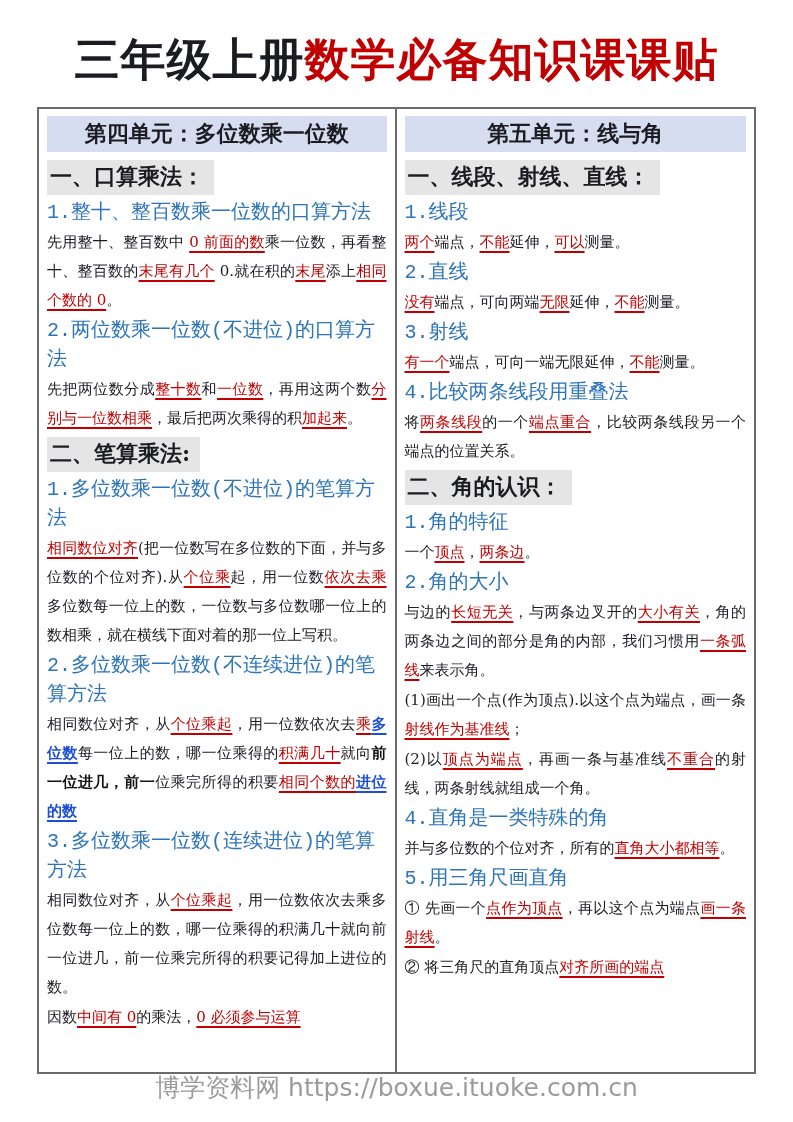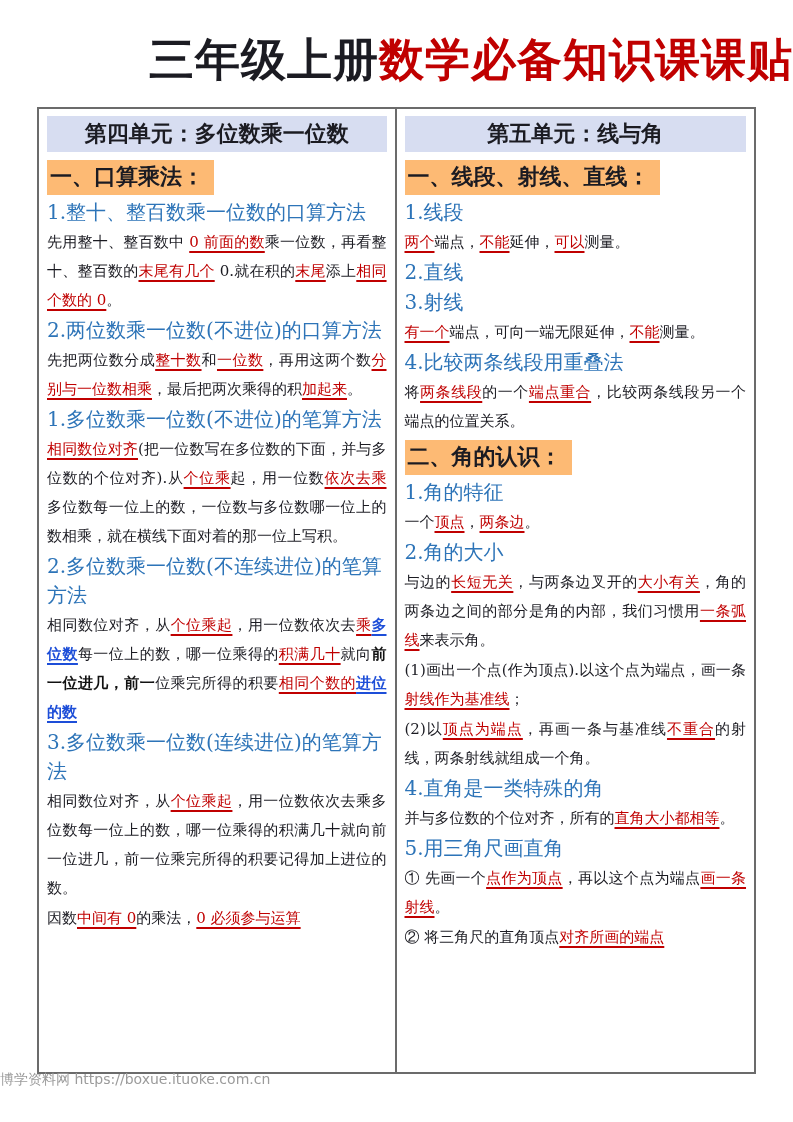--- a/index.html
+++ b/index.html
@@ -1,71 +1,73 @@
 <!DOCTYPE html>
 <html><head>
 <meta charset="utf-8">
 <style>
   html,body{margin:0;padding:0;background:#ffffff;}
   .page{position:relative;width:793px;height:1122px;overflow:hidden;
         font-family:"DejaVu Serif","Liberation Serif",serif;color:#1b1b22;background:#fff;}
-  .title{margin:0;padding-top:30px;text-align:right;font-size:45px;font-weight:bold;letter-spacing:1px;white-space:nowrap;}
+  .title{margin:0;padding-top:30px;text-align:center;font-size:45px;font-weight:bold;letter-spacing:1px;white-space:nowrap;}
   .t-red{color:#c00000;}
   .board{position:absolute;left:37px;top:107px;width:719px;height:967px;
          border:2px solid #6b6b6b;box-sizing:border-box;display:flex;background:#fff;}
   .col{width:50%;box-sizing:border-box;padding:5px 8px 12px 8px;}
   .col-left{border-right:2px solid #6b6b6b;}
   .unit-title{background:#d7ddf1;text-align:center;font-weight:bold;font-size:22px;
               padding:3px 0;margin:2px 0 5px 0;}
-  .section{display:inline-block;background:#fdba74;font-weight:bold;font-size:22px;
+  .section{display:inline-block;background:#e5e5e5;font-weight:bold;font-size:22px;
            padding:2px 10px 3px 3px;margin:3px 0 2px 0;}
-  .subtitle{color:#2d74b8;font-size:20px;line-height:29px;margin:1px 0;}
+  .subtitle{color:#2d74b8;font-size:20px;line-height:29px;margin:1px 0;font-family:Liberation Mono, monospace;}
   .para{font-size:15px;line-height:29px;margin:1px 0;text-align:justify;}
   .r{color:#c00000;text-decoration:underline;text-decoration-thickness:1.5px;text-underline-offset:4px;}
   .rb{color:#1d4ed8;font-weight:bold;font-family:"DejaVu Sans","Liberation Sans",sans-serif;
       text-decoration:underline;text-decoration-thickness:2px;text-underline-offset:4px;}
   .bb{font-weight:bold;color:#111;font-family:"DejaVu Sans","Liberation Sans",sans-serif;}
-  .footer{position:absolute;left:0;top:1071px;width:100%;text-align:left;color:#9b9b9b;
-          font-size:14px;font-family:"DejaVu Sans","Liberation Sans",sans-serif;background:transparent;}
+  .footer{position:absolute;left:0;top:1071px;width:100%;text-align:center;color:#9b9b9b;
+          font-size:25px;font-family:"DejaVu Sans","Liberation Sans",sans-serif;background:transparent;}
 </style>
 </head>
 <body>
 
 <div class="page">
 
   <h1 class="title"><span>三年级上册</span><span class="t-red">数学必备知识课课贴</span></h1>
 
   <div class="board">
 
     <div class="col col-left">
       <div class="unit-title">第四单元：多位数乘一位数</div>
 
       <div><span class="section">一、口算乘法：</span></div>
       <div class="subtitle">1.整十、整百数乘一位数的口算方法</div>
       <p class="para"><span>先用整十、整百数中 </span><span class="r">0 前面的数</span><span>乘一位数，再看整十、整百数的</span><span class="r">末尾有几个</span><span> 0.就在积的</span><span class="r">末尾</span><span>添上</span><span class="r">相同个数的 0</span><span>。</span></p>
       <div class="subtitle">2.两位数乘一位数(不进位)的口算方法</div>
       <p class="para"><span>先把两位数分成</span><span class="r">整十数</span><span>和</span><span class="r">一位数</span><span>，再用这两个数</span><span class="r">分别与一位数相乘</span><span>，最后把两次乘得的积</span><span class="r">加起来</span><span>。</span></p>
 
+      <div><span class="section">二、笔算乘法:</span></div>
       <div class="subtitle">1.多位数乘一位数(不进位)的笔算方法</div>
       <p class="para"><span class="r">相同数位对齐</span><span>(把一位数写在多位数的下面，并与多位数的个位对齐).从</span><span class="r">个位乘</span><span>起，用一位数</span><span class="r">依次去乘</span><span>多位数每一位上的数，一位数与多位数哪一位上的数相乘，就在横线下面对着的那一位上写积。</span></p>
       <div class="subtitle">2.多位数乘一位数(不连续进位)的笔算方法</div>
       <p class="para"><span>相同数位对齐，从</span><span class="r">个位乘起</span><span>，用一位数依次去</span><span class="r">乘</span><span class="rb">多位数</span><span>每一位上的数，哪一位乘得的</span><span class="r">积满几十</span><span>就向</span><span class="bb">前一位进几，前一</span><span>位乘完所得的积要</span><span class="r">相同个数的</span><span class="rb">进位的数</span></p>
       <div class="subtitle">3.多位数乘一位数(连续进位)的笔算方法</div>
       <p class="para"><span>相同数位对齐，从</span><span class="r">个位乘起</span><span>，用一位数依次去乘多位数每一位上的数，哪一位乘得的积满几十就向前一位进几，前一位乘完所得的积要记得加上进位的数。</span></p>
       <p class="para"><span>因数</span><span class="r">中间有 0</span><span>的乘法，</span><span class="r">0 必须参与运算</span></p>
 
     </div>
 
     <div class="col col-right">
       <div class="unit-title">第五单元：线与角</div>
 
       <div><span class="section">一、线段、射线、直线：</span></div>
       <div class="subtitle">1.线段</div>
       <p class="para"><span class="r">两个</span><span>端点，</span><span class="r">不能</span><span>延伸，</span><span class="r">可以</span><span>测量。</span></p>
       <div class="subtitle">2.直线</div>
+      <p class="para"><span class="r">没有</span><span>端点，可向两端</span><span class="r">无限</span><span>延伸，</span><span class="r">不能</span><span>测量。</span></p>
       <div class="subtitle">3.射线</div>
       <p class="para"><span class="r">有一个</span><span>端点，可向一端无限延伸，</span><span class="r">不能</span><span>测量。</span></p>
       <div class="subtitle">4.比较两条线段用重叠法</div>
       <p class="para"><span>将</span><span class="r">两条线段</span><span>的一个</span><span class="r">端点重合</span><span>，比较两条线段另一个端点的位置关系。</span></p>
 
       <div><span class="section">二、角的认识：</span></div>
       <div class="subtitle">1.角的特征</div>
       <p class="para"><span>一个</span><span class="r">顶点</span><span>，</span><span class="r">两条边</span><span>。</span></p>
       <div class="subtitle">2.角的大小</div>
       <p class="para"><span>与边的</span><span class="r">长短无关</span><span>，与两条边叉开的</span><span class="r">大小有关</span><span>，角的两条边之间的部分是角的内部，我们习惯用</span><span class="r">一条弧线</span><span>来表示角。</span></p>

